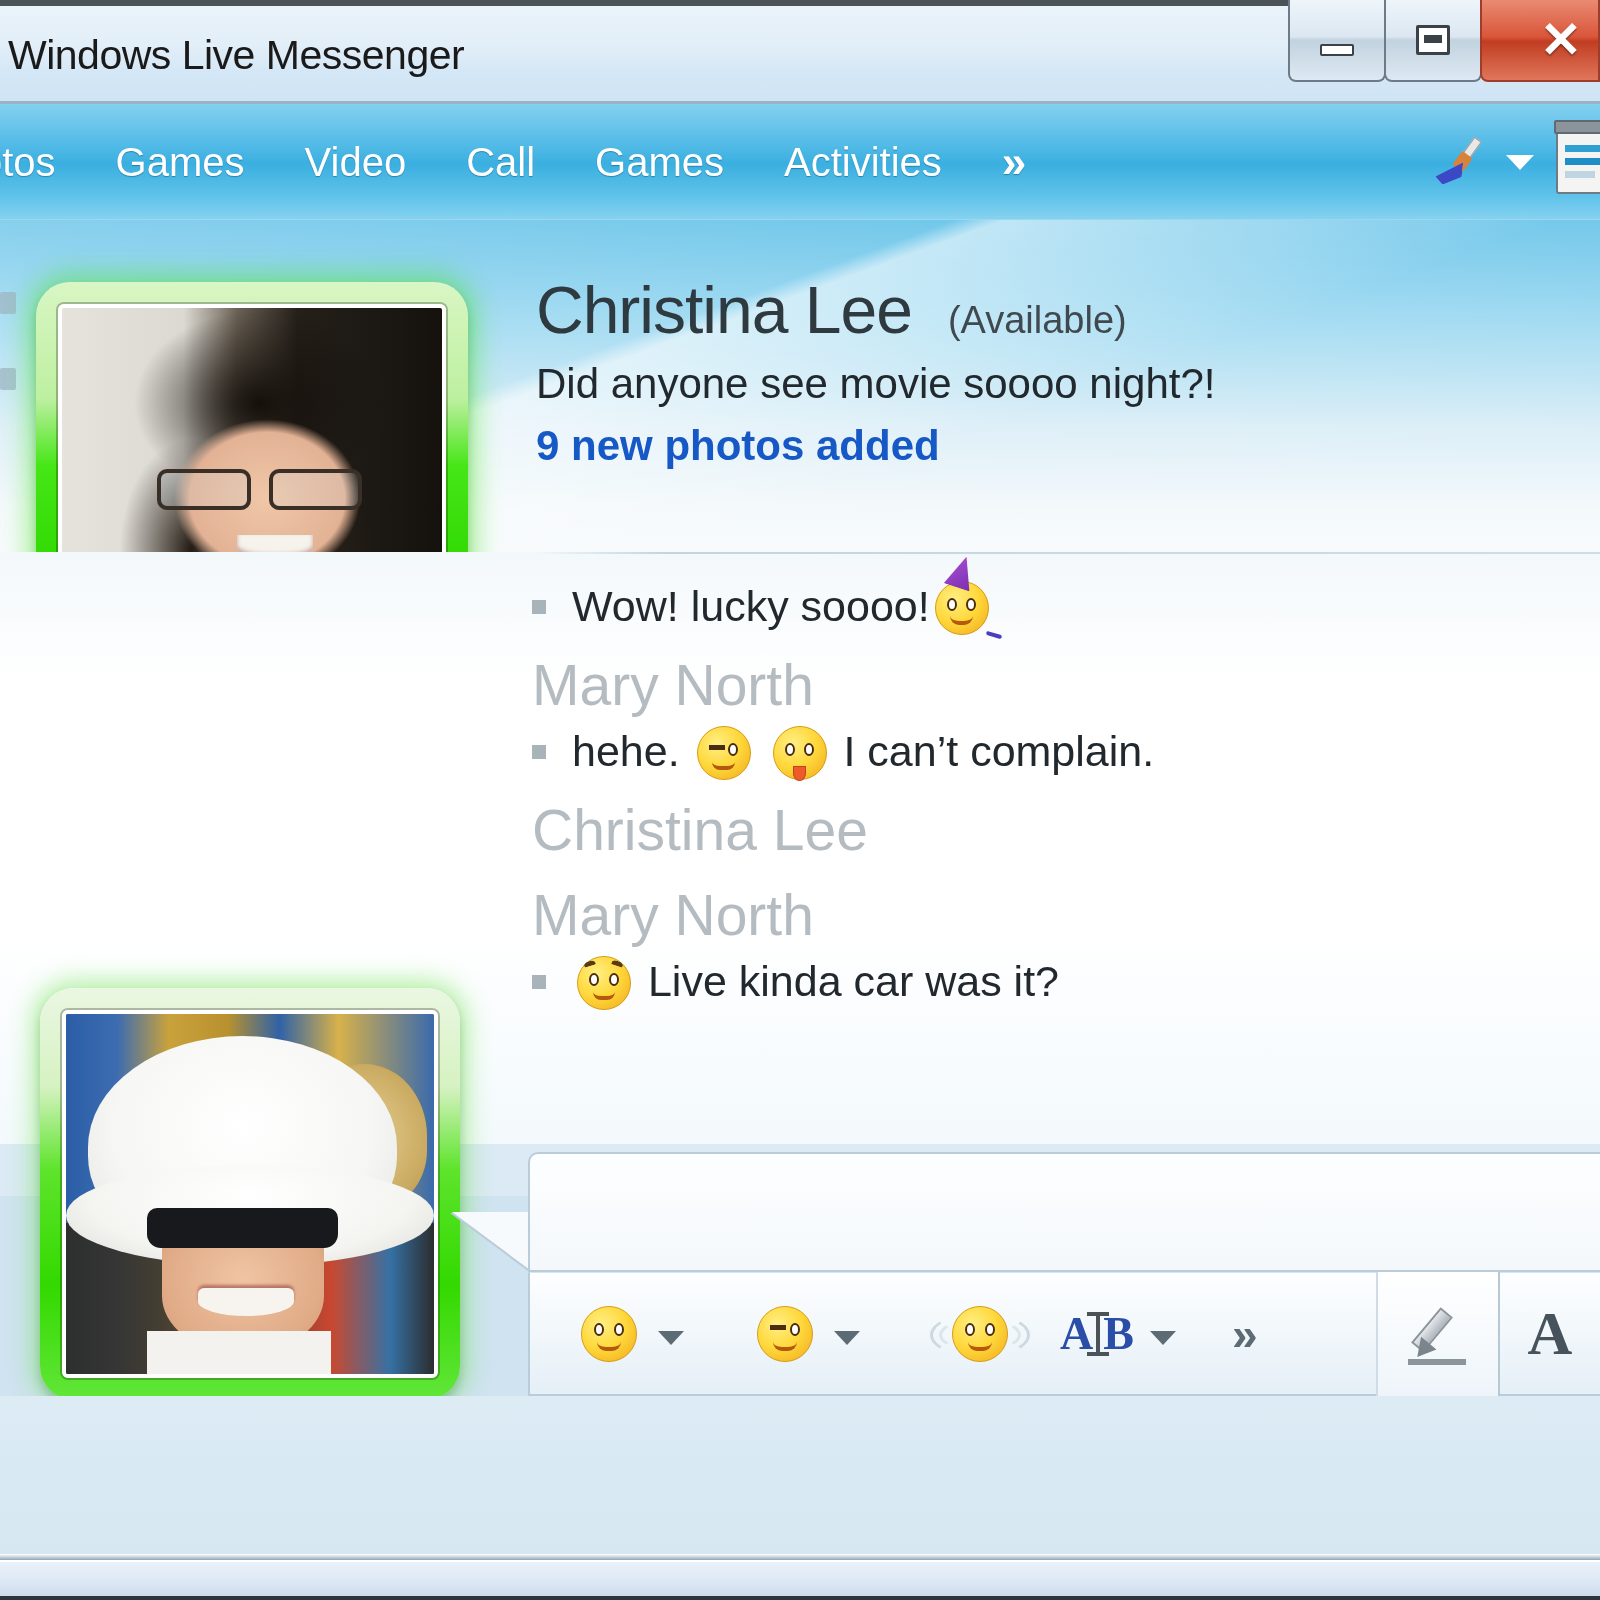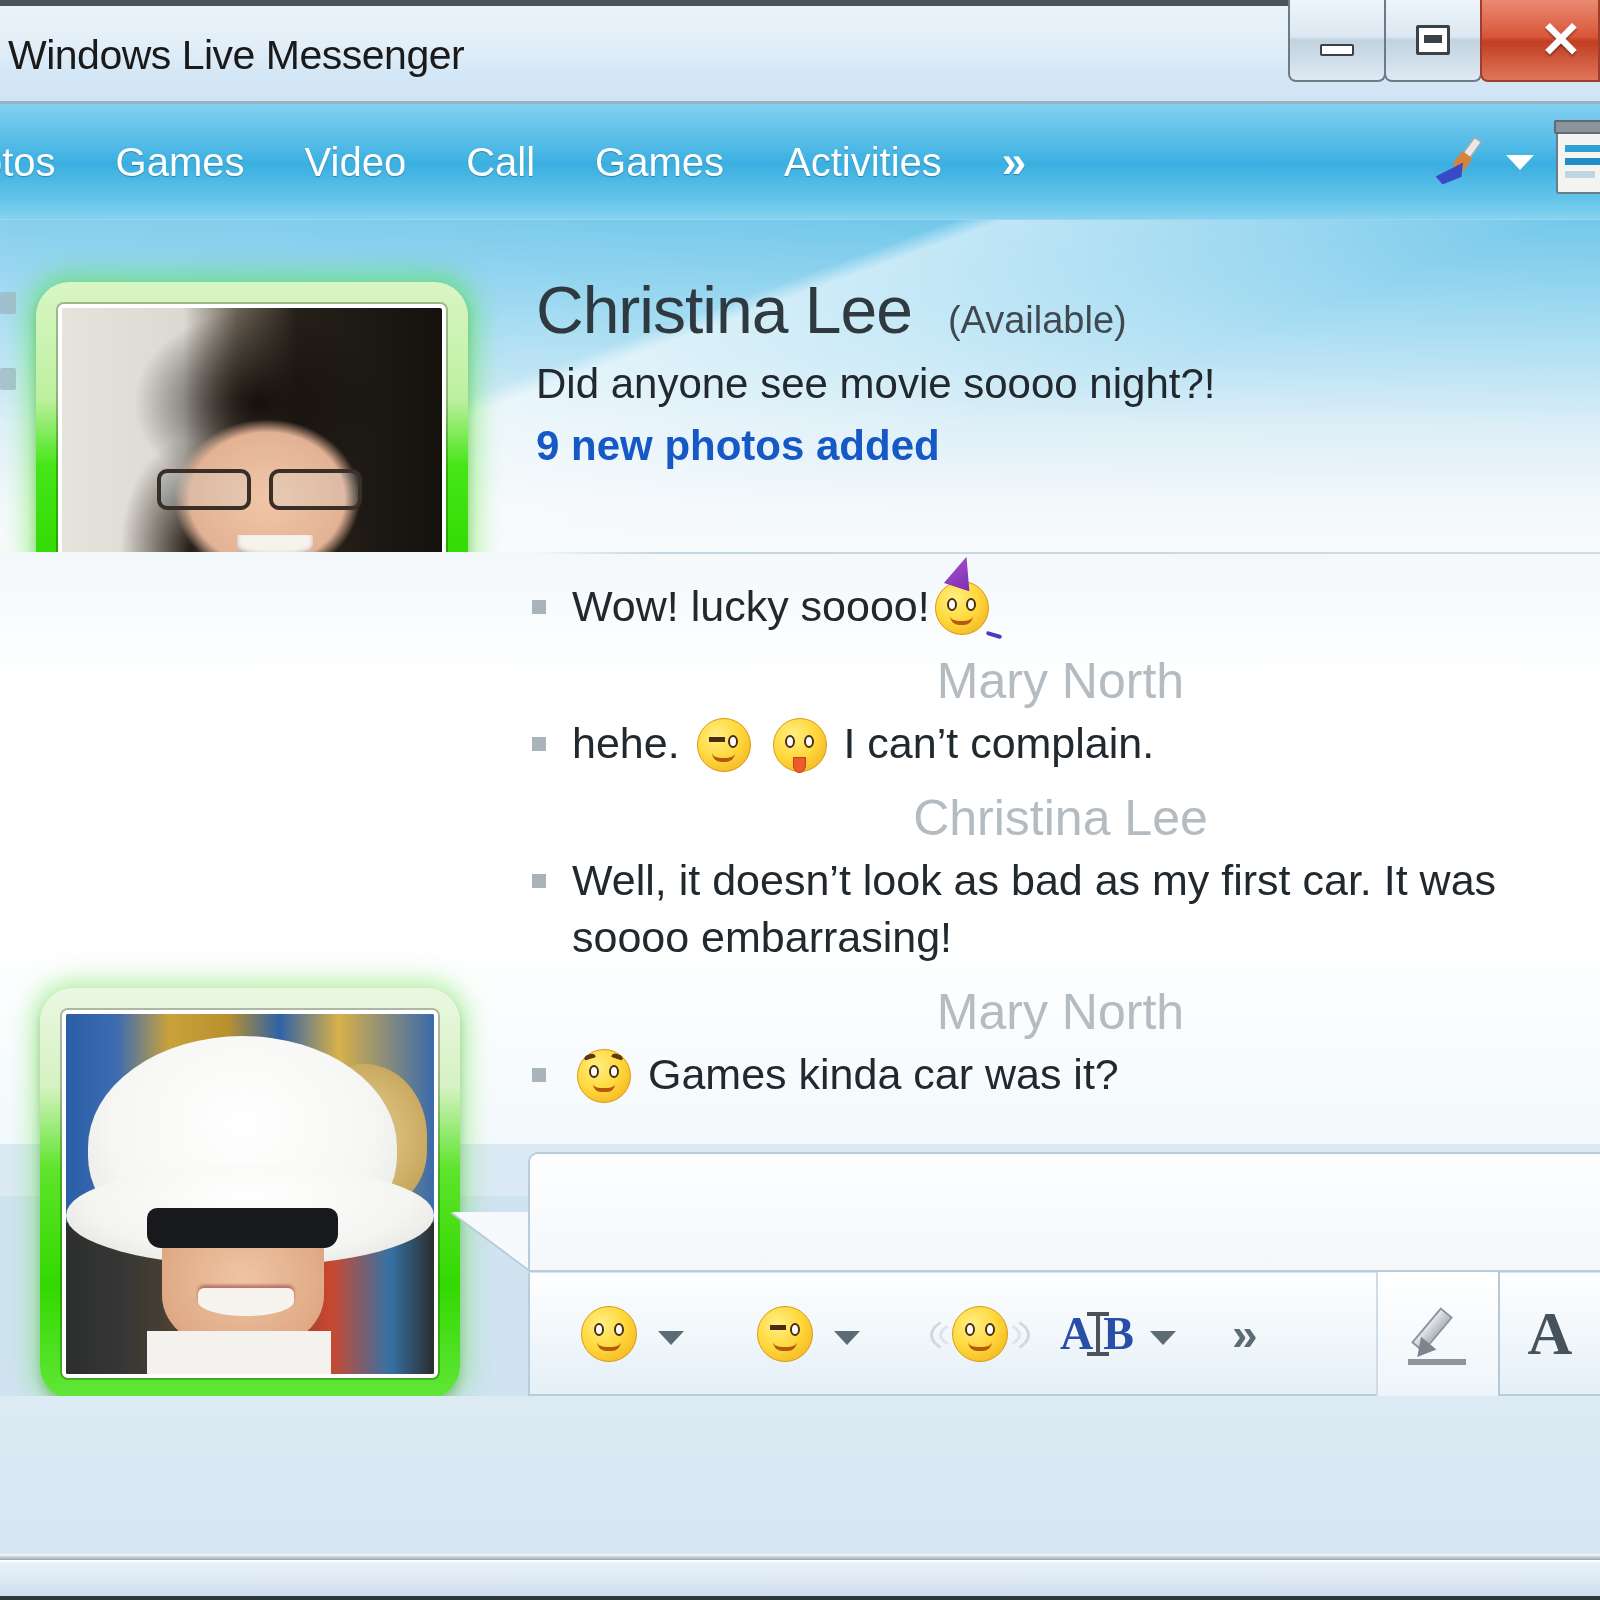--- a/index.html
+++ b/index.html
@@ -214,21 +214,21 @@
   .chat-list { position: absolute; left: 526px; top: 22px; width: 1074px; }
   .msg-row { display: flex; align-items: flex-start; margin-top: 4px; }
   .bullet {
     width: 14px; height: 14px; background: #a9b3ba; margin: 22px 26px 0 6px;
     flex: none;
   }
   .msg-text {
     font-size: 43px; color: #22292e; line-height: 1.32; max-width: 1010px;
   }
   .sender {
-    font-size: 50px; color: #b4bcc2; margin: 16px 11px 0 6px; line-height: 1.2; text-align: center;
+    font-size: 57px; color: #b4bcc2; margin: 16px 11px 0 6px; line-height: 1.2;
   }
   .emo {
     display: inline-block; vertical-align: -14px;
     width: 54px; height: 54px; border-radius: 50%;
     background: radial-gradient(circle at 36% 32%, #ffef84 0%, #ffd83b 48%, #f0a81c 100%);
     border: 1px solid #d89a11; position: relative; margin: 0 5px;
   }
   .emo .eye {
     position: absolute; top: 30%; width: 10px; height: 13px;
     background: #fff; border: 2px solid #4a2c10; border-radius: 50%;
@@ -523,32 +523,28 @@
         <div class="msg-text">
           <span>hehe.</span>
           <span class="emo wink"><span class="eye l"></span><span class="eye r"></span><span class="mouth"></span></span>
           <span class="emo tongue"><span class="eye l"></span><span class="eye r"></span><span class="tongue"></span></span>
           <span>I can’t complain.</span>
         </div>
       </div>
 
       <div class="sender">Christina Lee</div>
 
-      <div class="msg-row">
-        <div class="bullet"></div>
-        <div class="msg-text">Well, it doesn’t look as bad as my first car. It was soooo embarrasing!</div>
-      </div>
 
       <div class="sender">Mary North</div>
 
       <div class="msg-row">
         <div class="bullet"></div>
         <div class="msg-text">
           <span class="emo shy"><span class="brow l"></span><span class="brow r"></span><span class="eye l"></span><span class="eye r"></span><span class="mouth"></span></span>
-          <span>Games kinda car was it?</span>
+          <span>Live kinda car was it?</span>
         </div>
       </div>
 
     </div>
   </div>
 
   <div class="dp-wrap2">
     <div class="dp-frame2">
       <div class="dp-inner">
         <div class="photo-mary">

